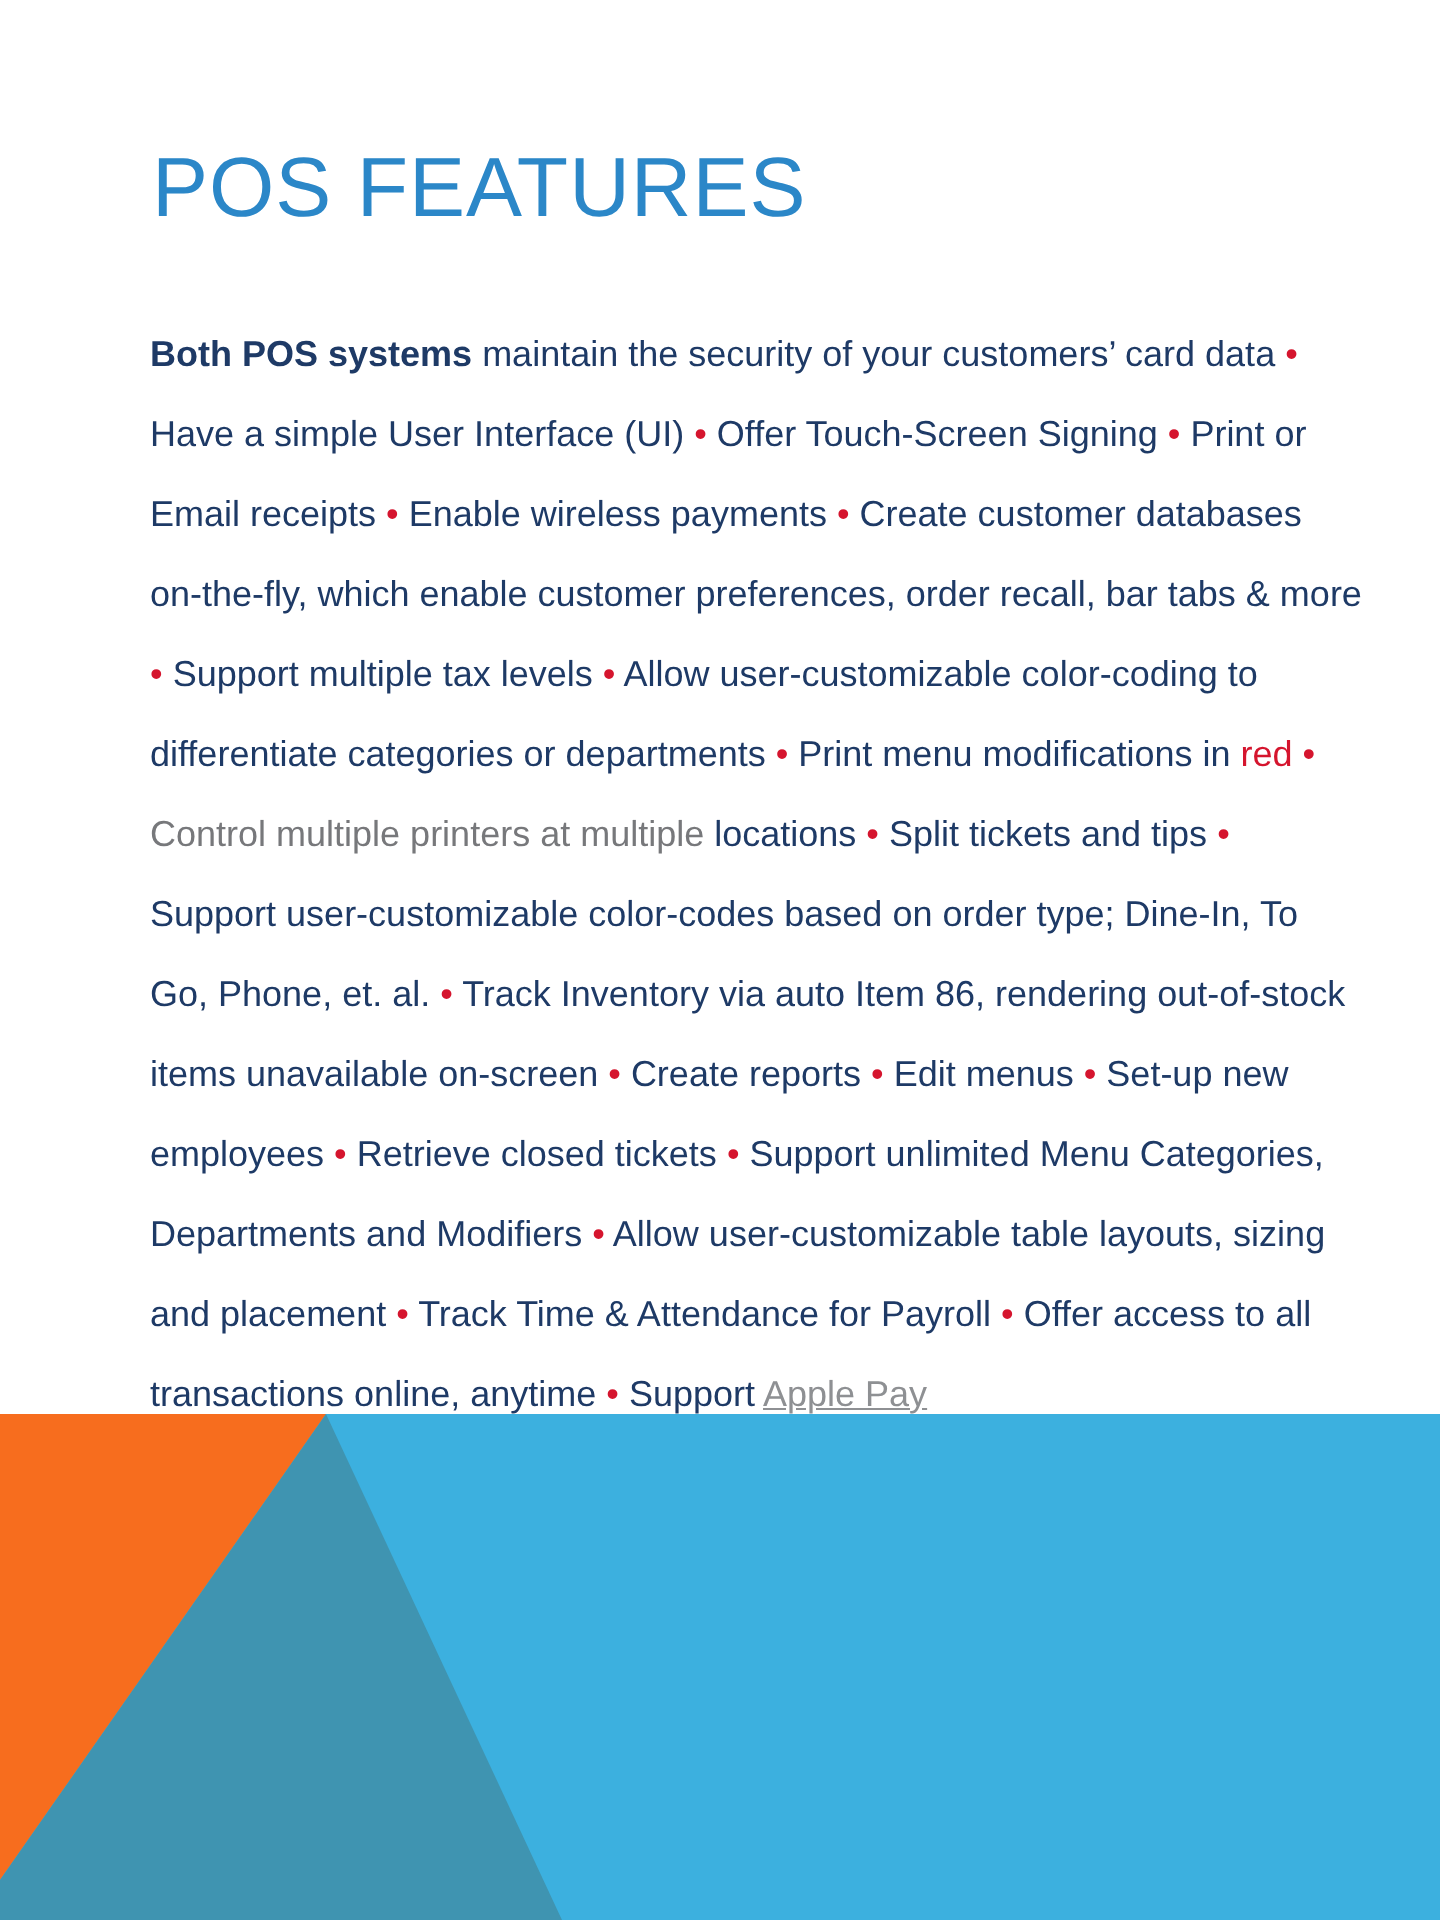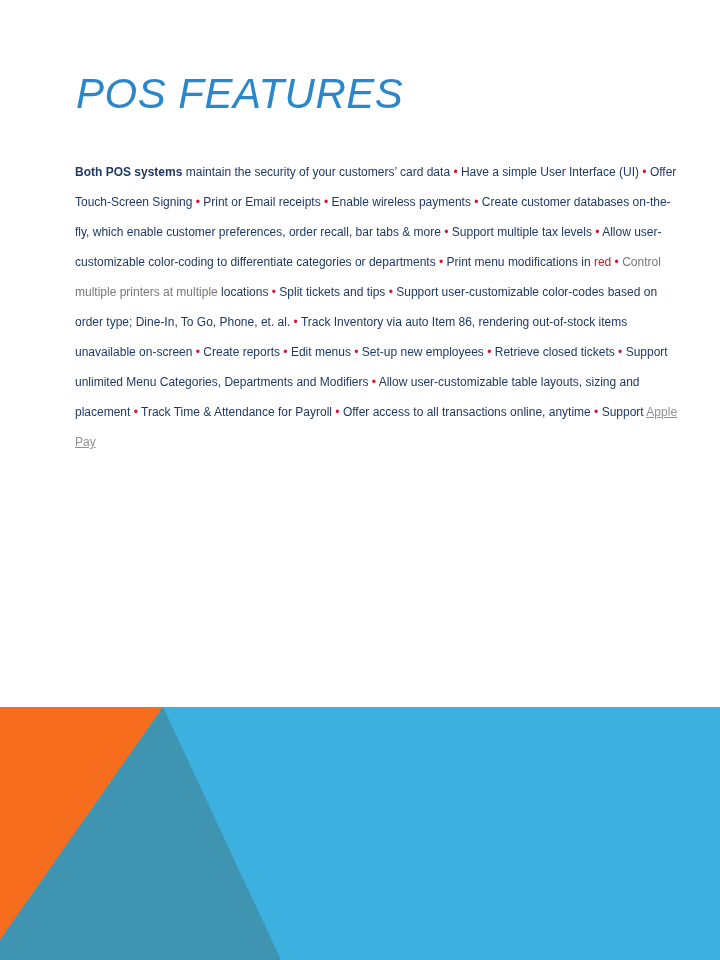--- a/index.html
+++ b/index.html
@@ -17,30 +17,29 @@
   .slide-title {
     position: absolute;
     left: 76px;
     top: 70px;
     margin: 0;
     font-size: 42px;
     font-weight: 400;
     letter-spacing: 0.5px;
     color: #2b87c8;
     white-space: nowrap;
-    font-style: italic;
   }
   .body-paragraph {
     position: absolute;
     left: 75px;
     top: 157px;
     width: 606px;
     margin: 0;
-    font-size: 12px;
-    line-height: 30px;
+    font-size: 18px;
+    line-height: 40px;
     color: #1e3a66;
   }
   .seg-text   { color: #1e3a66; }
   .seg-bold   { color: #1e3a66; font-weight: 700; }
   .seg-bullet { color: #d5152e; }
   .seg-red    { color: #d5152e; }
   .seg-gray   { color: #77787b; }
   .seg-link   { color: #8e9093; text-decoration: underline; cursor: pointer; }
   .bottom-band {
     position: absolute;

